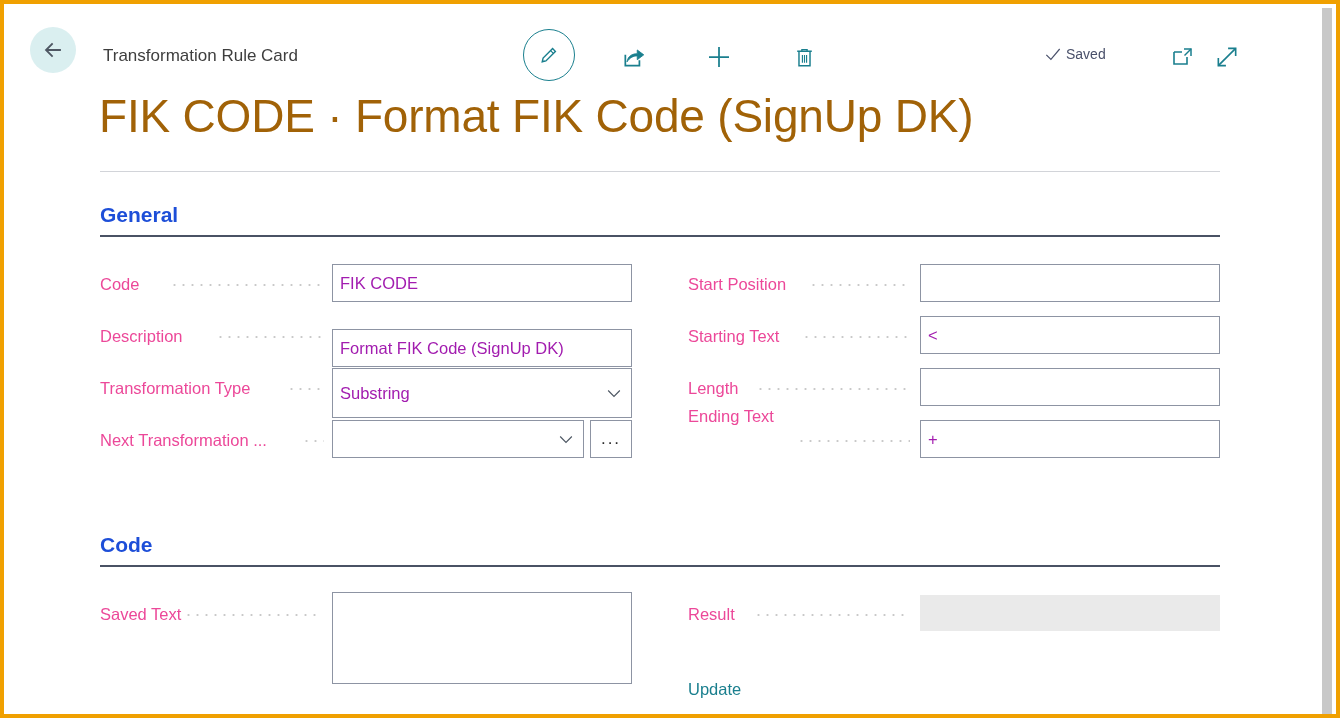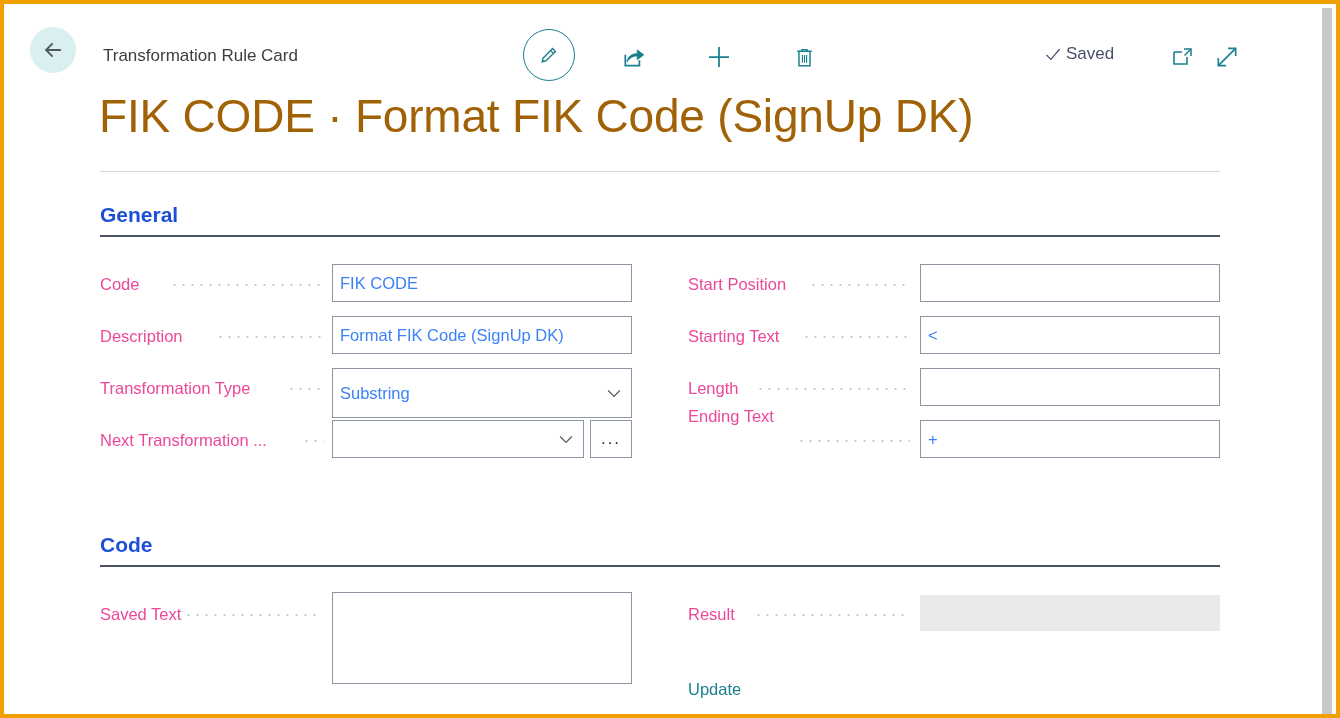--- a/index.html
+++ b/index.html
@@ -105,21 +105,21 @@
   .cmd-new    { left: 694px; }
   .cmd-delete { left: 779px; }
 
   .saved-status {
     position: absolute;
     left: 1035px;
     top: 36px;
     display: flex;
     align-items: center;
     gap: 3px;
-    font-size: 17px;
+    font-size: 14px;
     color: #49506a;
     white-space: nowrap;
   }
 
   .cmd-popout {
     position: absolute;
     left: 1158px;
     top: 33px;
     width: 32px;
     height: 32px;
@@ -194,21 +194,21 @@
     background-size: 9px 2px;
     background-repeat: repeat-x;
   }
 
   .inputbox {
     position: absolute;
     box-sizing: border-box;
     border: 1px solid #8d94a3;
     background: #ffffff;
     font-size: 16.5px;
-    color: #3b82f6;
+    color: #a21caf;
     padding: 0 7px;
     display: flex;
     align-items: center;
     font-family: "Liberation Sans", sans-serif;
   }
   .inputbox.readonly {
     background: #eaeaea;
     border: 1px solid #eaeaea;
   }
   .inputbox .caret {
@@ -322,21 +322,21 @@
 
   <div class="section-title sec-general-title">General</div>
   <div class="section-rule sec-general-rule"></div>
 
   <div class="field-label" style="left:96px;  top:271px;">Code</div>
   <div class="leader" style="left:166px; top:280px; width:152px;"></div>
   <input class="inputbox" style="left: 328px; top: 260px; width: 300px; height: 38px;" value="FIK CODE">
 
   <div class="field-label" style="left:96px;  top:323px;">Description</div>
   <div class="leader" style="left:212px; top:332px; width:106px;"></div>
-  <input class="inputbox" style="left: 328px; top: 312px; width: 300px; height: 38px;" value="Format FIK Code (SignUp DK)">
+  <input class="inputbox" style="left: 328px; top: 325px; width: 300px; height: 38px;" value="Format FIK Code (SignUp DK)">
 
   <div class="field-label" style="left:96px;  top:375px;">Transformation Type</div>
   <div class="leader" style="left:283px; top:384px; width:35px;"></div>
   <div class="inputbox" style="left:328px; top:364px; width:300px; height:50px;">
     <span>Substring</span>
     <span class="caret">
       <svg width="20" height="20" viewBox="0 0 24 24">
         <path d="M5 9 L12 16 L19 9" fill="none" stroke="#4e5763" stroke-width="1.4"></path>
       </svg>
     </span>

